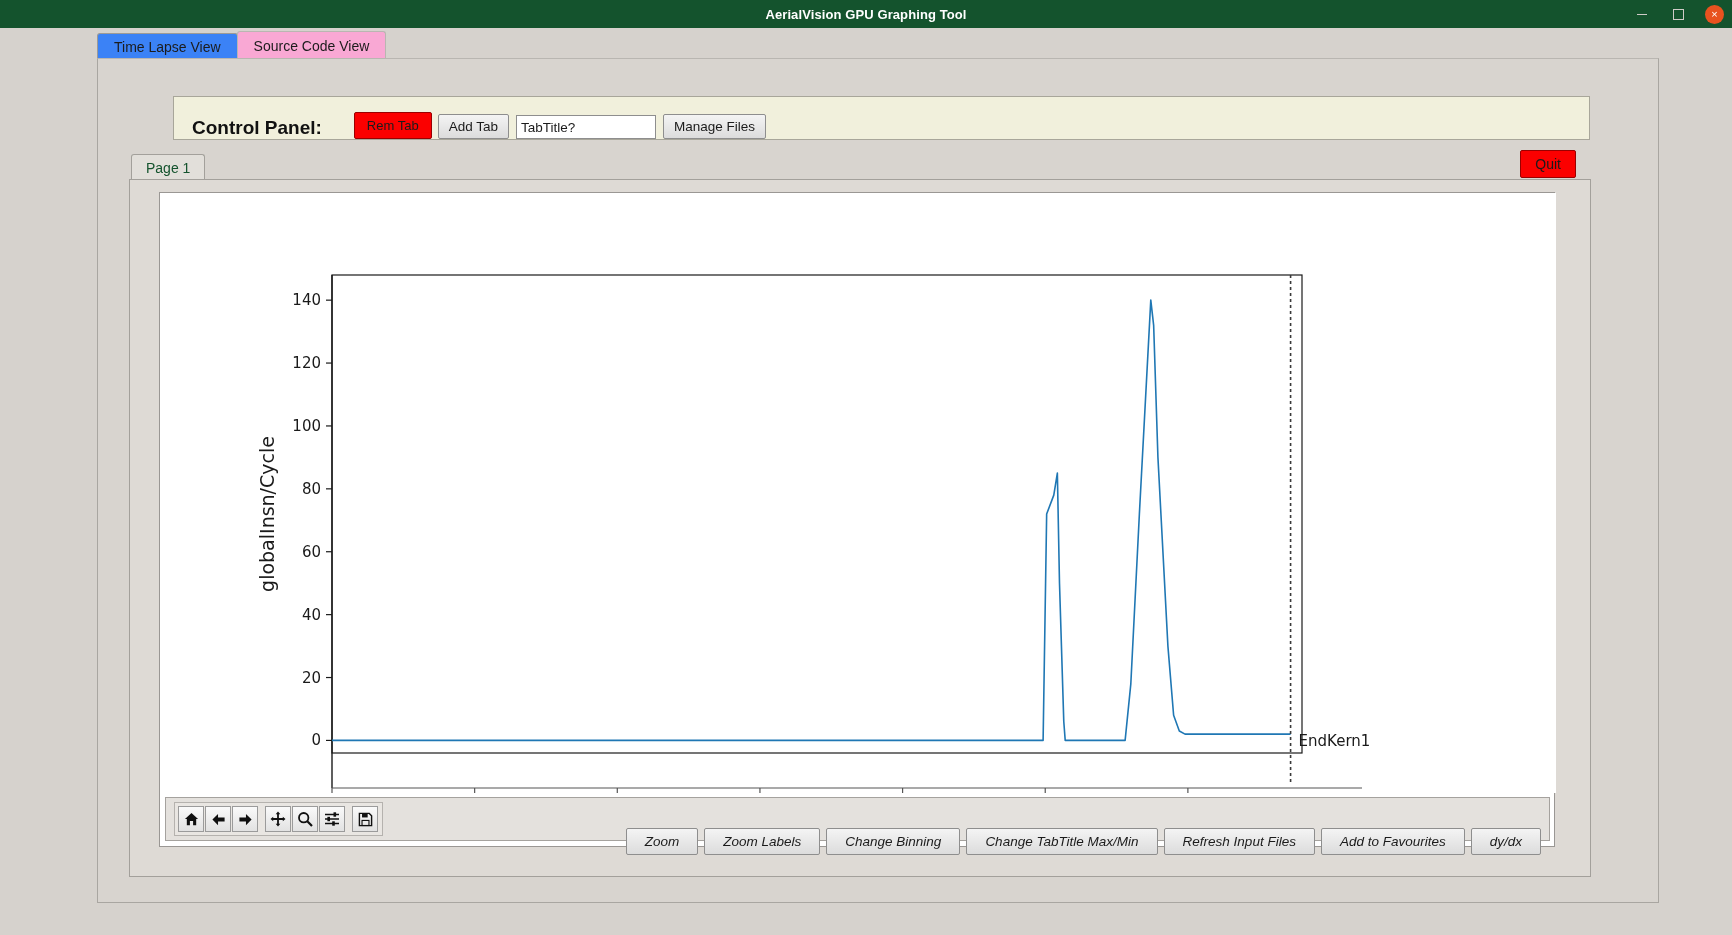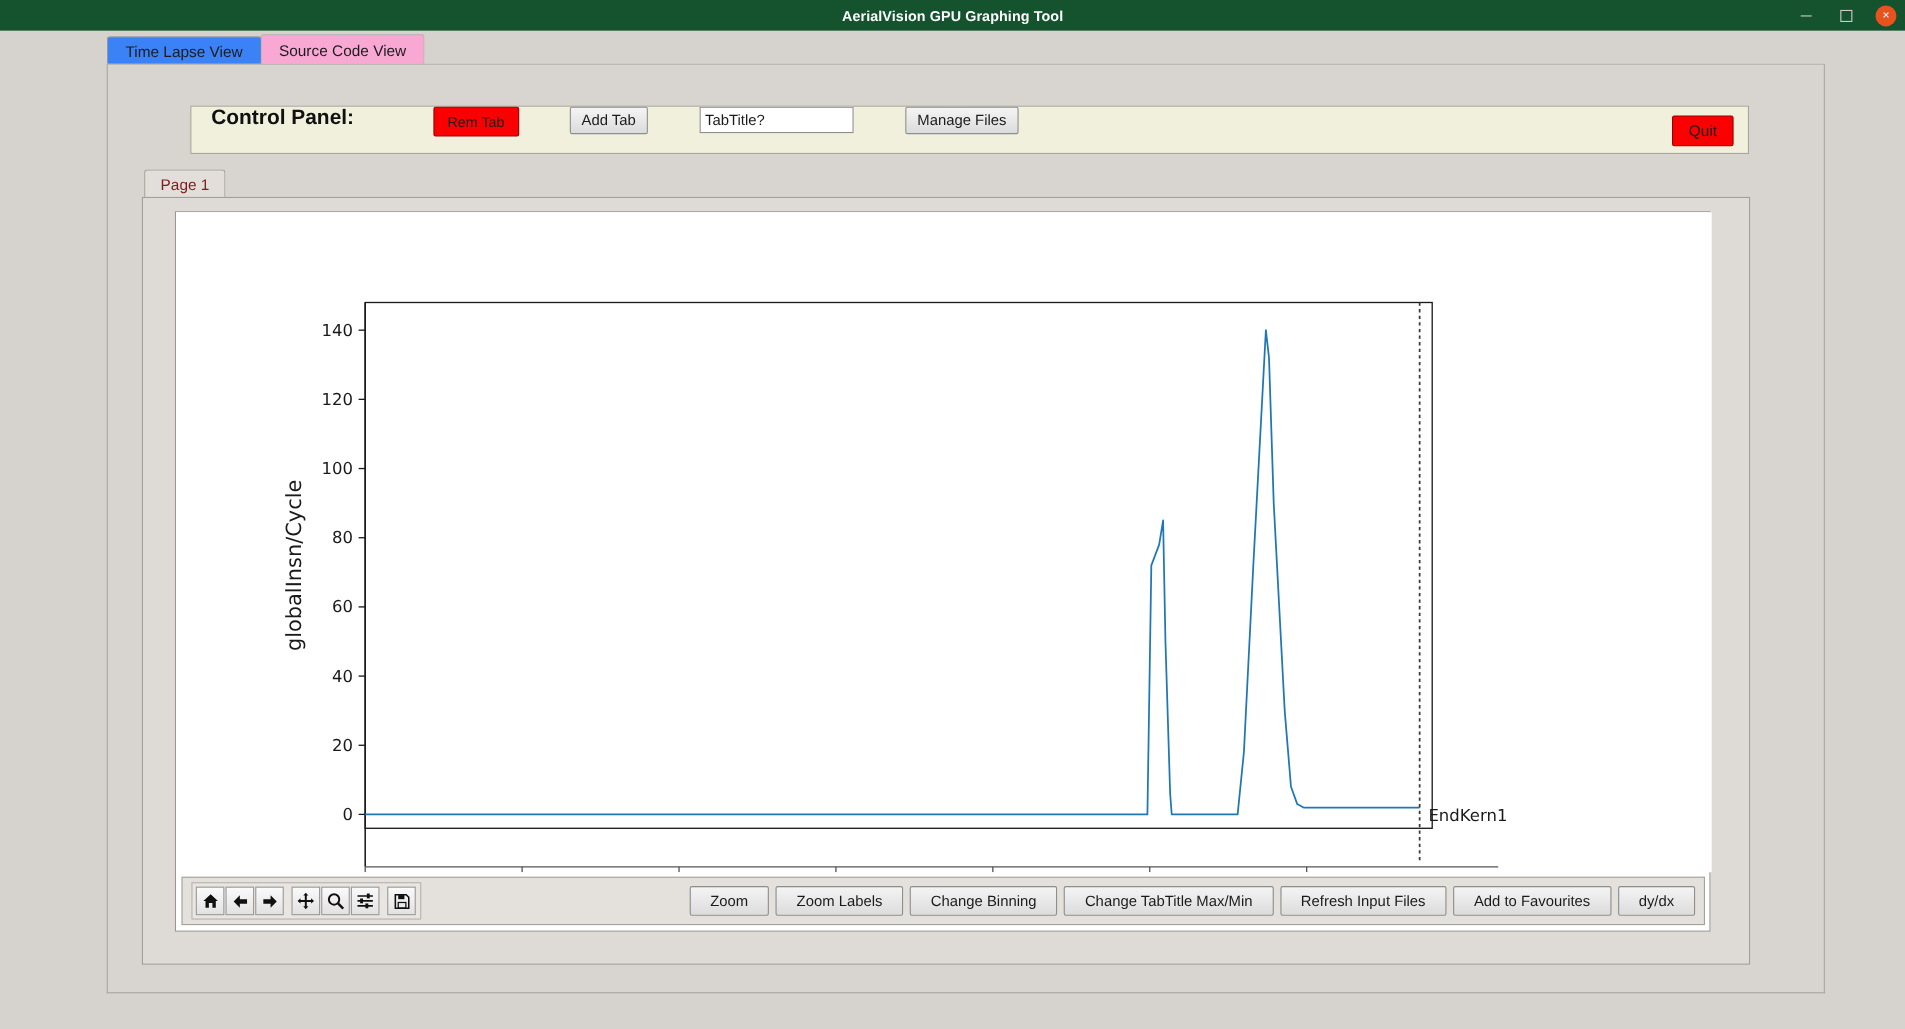--- a/index.html
+++ b/index.html
@@ -83,37 +83,38 @@
     border-top: 1px solid #b9b6b1;
   }
 
   
   #control-panel {
     position: absolute;
     left: 75px; top: 37px;
     width: 1417px; height: 44px;
     background: #f1f0dc;
     border: 1px solid #a8a69a;
-    display: flex; align-items: flex-start; gap: 40px;
+    display: flex; align-items: flex-end;
   }
   #cp-label {
     font-size: 19px; font-weight: bold; color: #111;
     margin-left: 18px; margin-right: 32px;
     white-space: nowrap;
   }
   .btn {
     font-family: "Liberation Sans", sans-serif;
     font-size: 13.5px;
     color: #1b1b1b;
     background: linear-gradient(#f4f4f4, #dcdcdc);
     border: 1px solid #8e8e8e;
     border-radius: 2px;
     padding: 4px 10px;
     cursor: pointer;
     white-space: nowrap;
+    margin-top: 45px;
   }
   .btn-red {
     background: #fb0000;
     border: 1px solid #9a0000;
     color: #1b1b1b;
     font-size: 13px;
     padding: 5px 12px;
   }
   #rem-tab { margin-right: 6px; }
   #add-tab { margin-right: 7px; }
@@ -133,21 +134,21 @@
   }
 
   
   #page-tabs {
     position: absolute; left: 33px; top: 94px;
     display: flex; align-items: flex-end; height: 27px;
   }
   .page-tab {
     height: 26px; padding: 0 14px;
     display: flex; align-items: center;
-    font-size: 14px; color: #7f1d1d;
+    font-size: 14px; color: #14532d;
     background: #e2dfda;
     border: 1px solid #a3a09b;
     border-bottom: none;
     border-top-left-radius: 3px; border-top-right-radius: 3px;
     cursor: pointer;
   }
   #page-panel {
     position: absolute; left: 31px; top: 120px;
     width: 1462px; height: 698px;
     background: #dedad5;
@@ -189,21 +190,21 @@
     border: 1px solid #9b9b9b;
     margin-right: 1px;
     cursor: pointer;
   }
   .navsep { width: 6px; height: 26px; }
   #right-buttons {
     position: absolute; right: 8px; top: 50%;
     transform: translateY(-50%);
     display: flex; align-items: center; gap: 6px;
   }
-  #right-buttons .btn { padding: 5px 18px; font-size: 13.5px; }
+  #right-buttons .btn { padding: 5px 18px; font-size: 13.5px; font-style: italic; }
 
   .ax-label { font-family: "DejaVu Sans", sans-serif; fill: #1a1a1a; }
 </style>
 </head>
 <body>
 
 <div id="titlebar">
   <div id="titlebar-title">AerialVision GPU Graphing Tool</div>
   <div id="window-controls">
     <div class="wc wc-min"></div>

